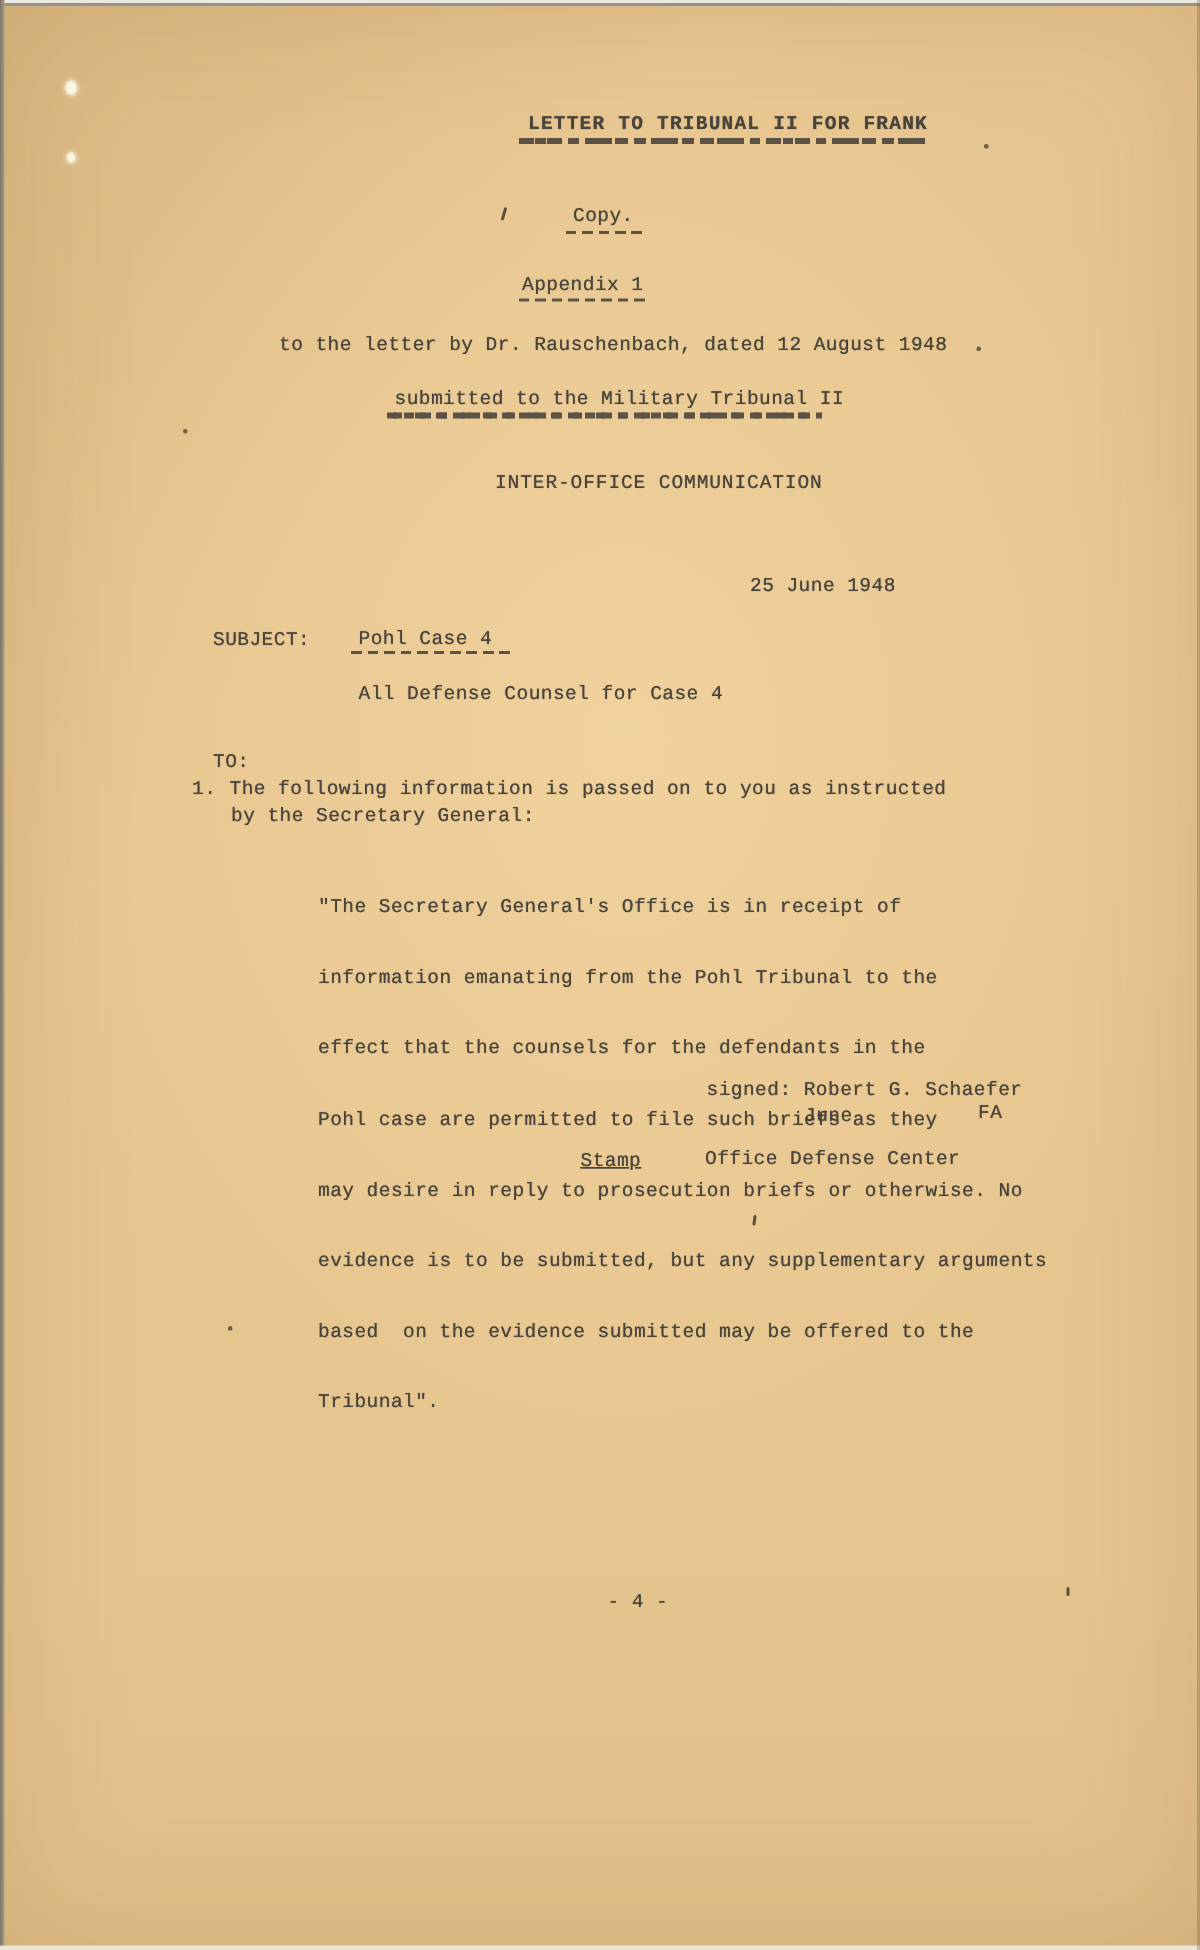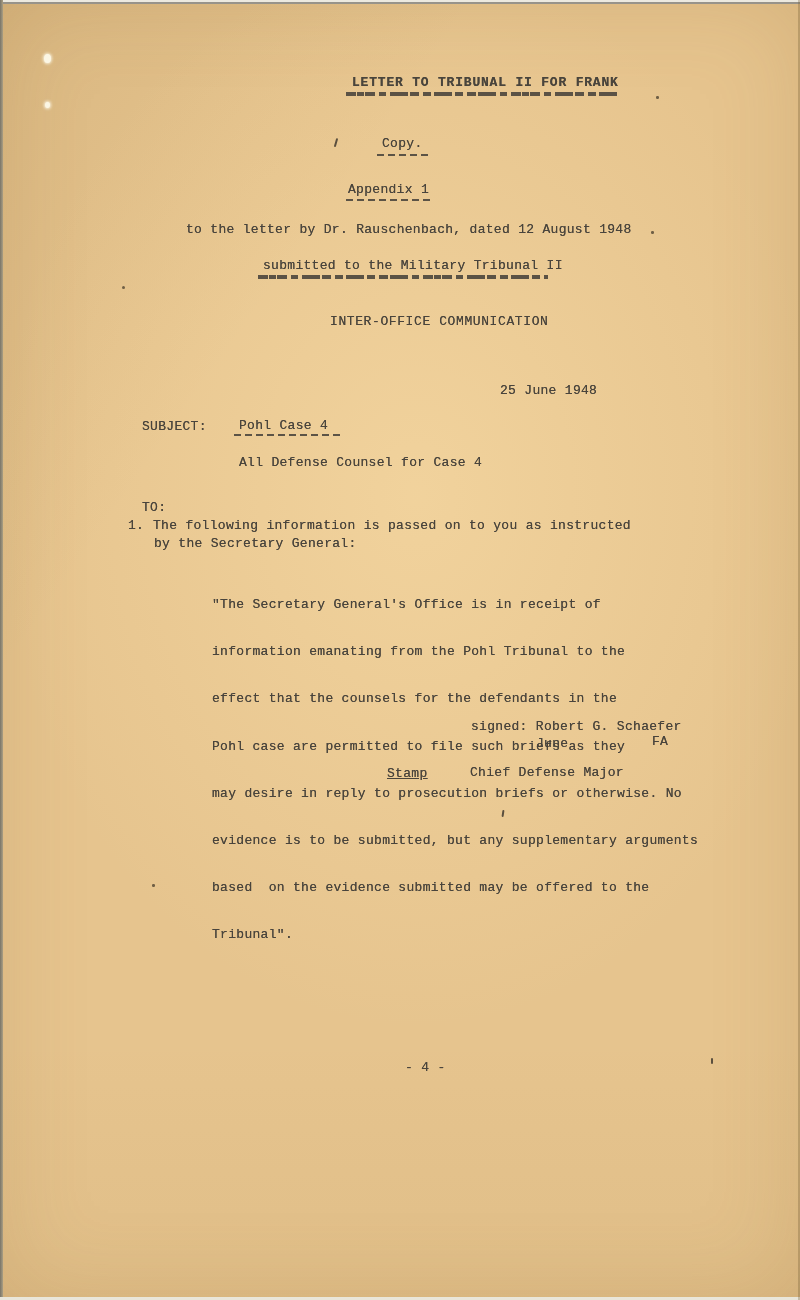--- a/index.html
+++ b/index.html
@@ -109,17 +109,17 @@
     <div>evidence is to be submitted, but any supplementary arguments</div>
     <div>based  on the evidence submitted may be offered to the</div>
     <div>Tribunal".</div>
   </div>
 
   <div class="txt" style="left:471px;top:719px;">signed: Robert G. Schaefer</div>
   <div class="txt" style="left:536px;top:736px;">June</div>
   <div class="txt" style="left:652px;top:734px;">FA</div>
 
   <div class="txt" style="left:387px;top:766px;text-decoration:underline;">Stamp</div>
-  <div class="txt" style="left:470px;top:765px;">Chief Defense Major</div>
+  <div class="txt" style="left:470px;top:765px;">Office Defense Center</div>
 
   <div class="txt" style="left:405px;top:1060px;">- 4 -</div>
 
 </div>
 
 </body></html>

